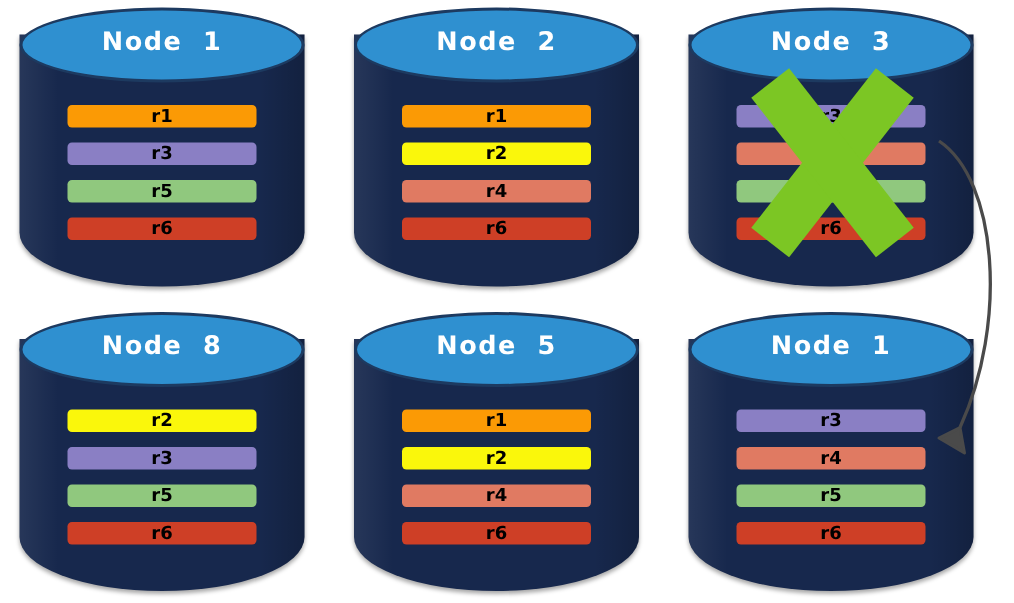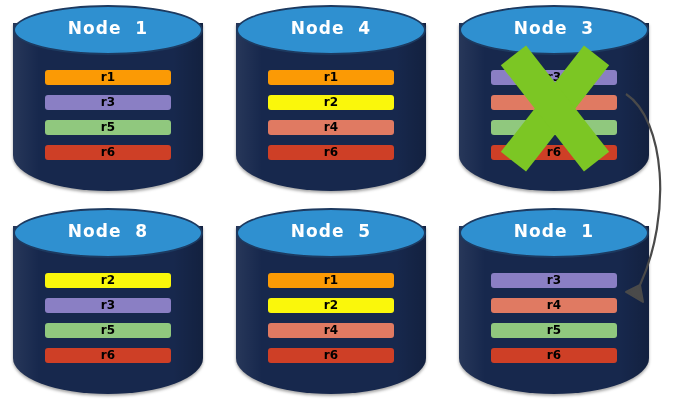--- a/index.html
+++ b/index.html
@@ -145,21 +145,21 @@
       <div class="row" style="background: rgb(251, 154, 5);">r1</div>
       <div class="row" style="background: rgb(138, 127, 196);">r3</div>
       <div class="row" style="background: rgb(144, 200, 126);">r5</div>
       <div class="row" style="background: rgb(206, 63, 38);">r6</div>
     </div>
   </div>
 
   <div class="node" style="left:236px; top:5px;">
     <div class="cyl-body"></div>
     <div class="cyl-top"></div>
-    <div class="node-title">Node  4</div>
+    <div class="node-title">Node  2</div>
     <div class="rows">
       <div class="row" style="background: rgb(251, 154, 5);">r1</div>
       <div class="row" style="background: rgb(250, 247, 11);">r2</div>
       <div class="row" style="background: rgb(224, 122, 98);">r4</div>
       <div class="row" style="background: rgb(206, 63, 38);">r6</div>
     </div>
   </div>
 
   <div class="node" style="left:459px; top:5px;">
     <div class="cyl-body"></div>

